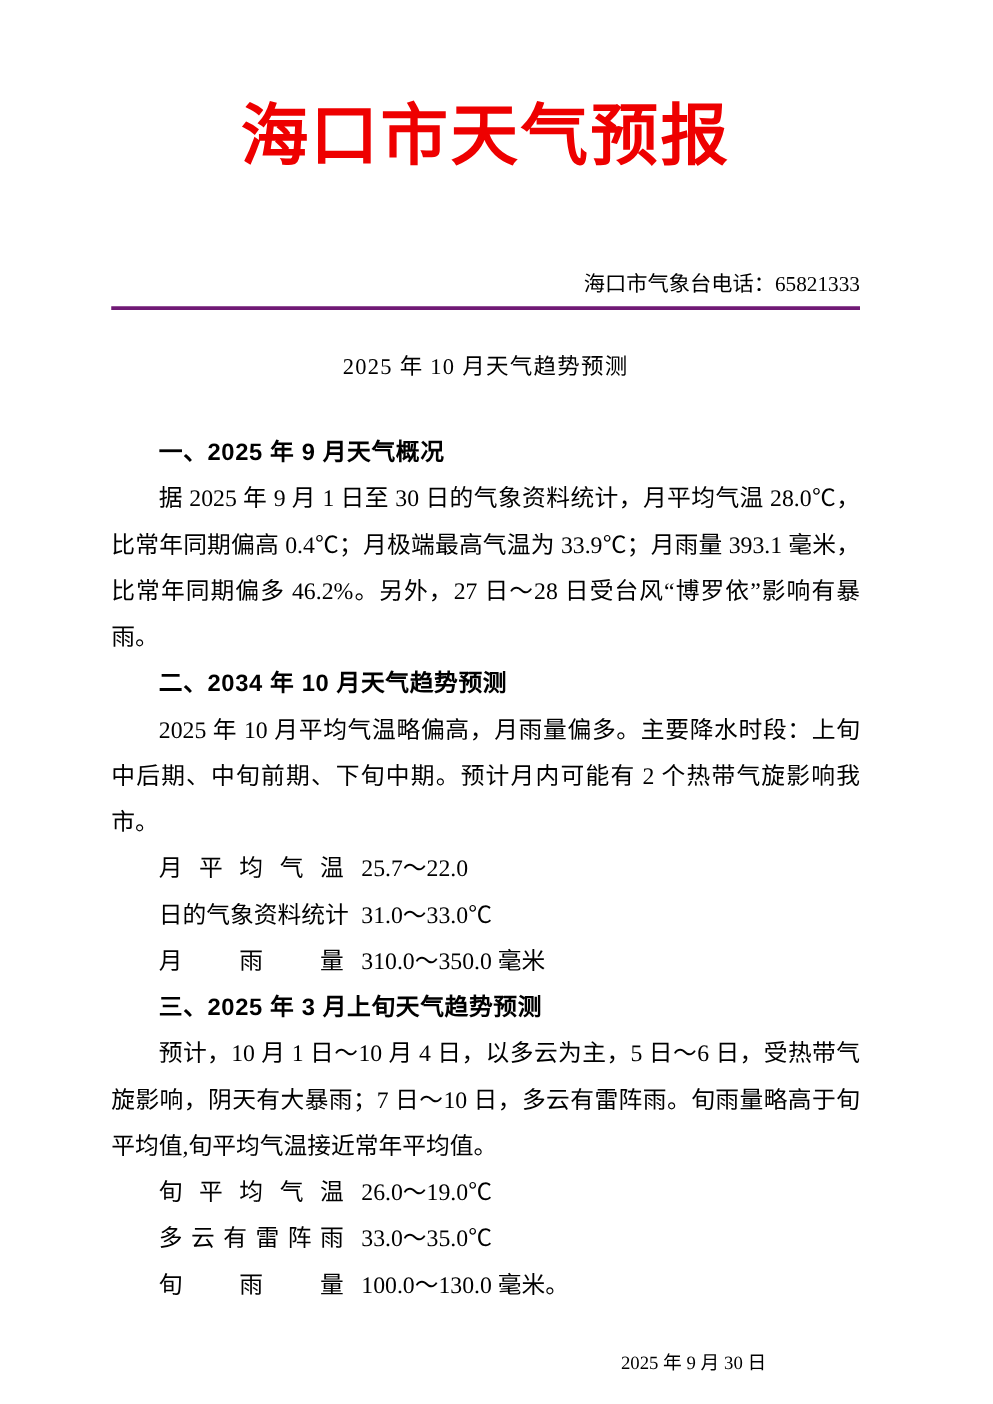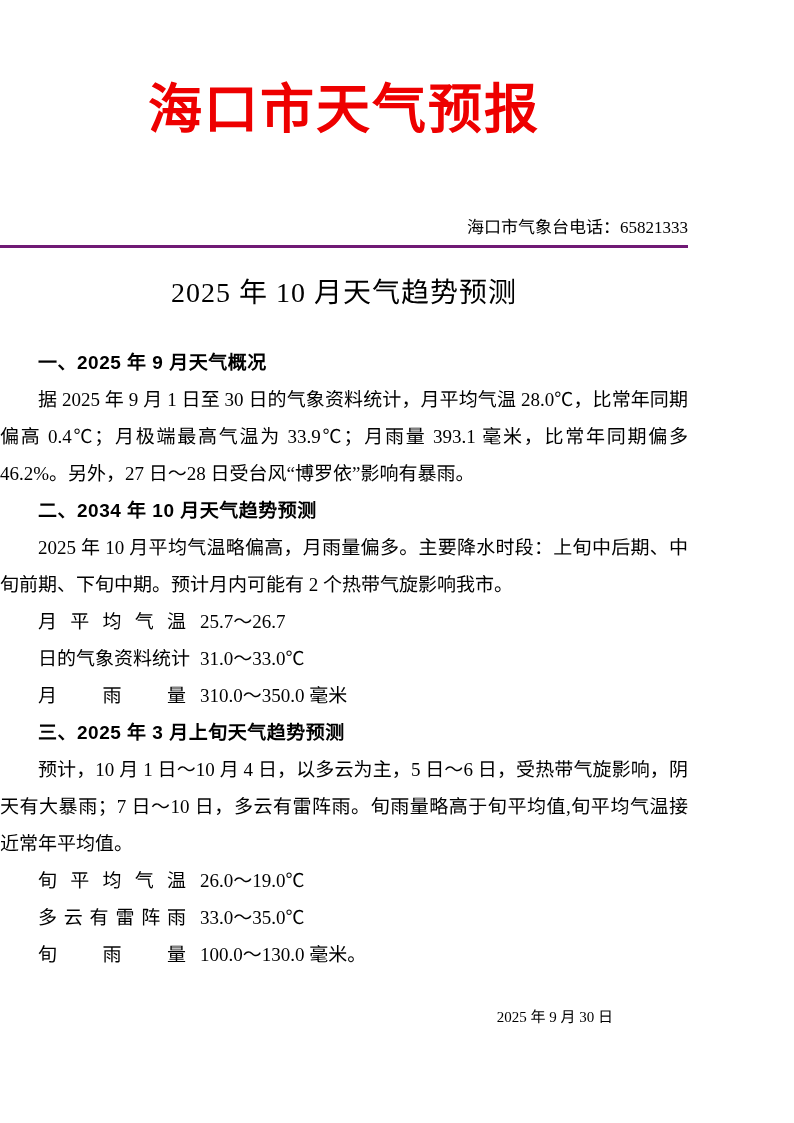--- a/index.html
+++ b/index.html
@@ -10,20 +10,21 @@
   .page {
     position: relative;
     width: 794px;
     height: 1123px;
     background: #ffffff;
     overflow: hidden;
     font-family: "Liberation Serif", serif;
     color: #000000;
   }
   .content {
+    padding-left: 89px;
     padding-right: 106px;
   }
   .doc-title {
     margin: 0;
     padding-top: 76px;
     text-align: center;
     font-family: "Liberation Sans", sans-serif;
     font-weight: bold;
     font-size: 54px;
     line-height: 66px;
@@ -38,21 +39,21 @@
     padding-bottom: 7px;
     border-bottom: 3px solid #701a75;
     font-size: 17px;
     line-height: 20px;
   }
   .subtitle {
     margin: 0;
     margin-top: 28px;
     text-align: center;
     font-weight: normal;
-    font-size: 28px;
+    font-size: 18px;
     line-height: 34px;
     letter-spacing: 1px;
   }
   .doc-body {
     margin-top: 34px;
     font-size: 19px;
     line-height: 37px;
   }
   .section-heading {
     margin: 0;
@@ -108,21 +109,21 @@
 
     <div class="doc-body">
 
       <h3 class="section-heading">一、2025 年 9 月天气概况</h3>
       <p class="body-paragraph">据 2025 年 9 月 1 日至 30 日的气象资料统计，月平均气温 28.0℃，比常年同期偏高 0.4℃；月极端最高气温为 33.9℃；月雨量 393.1 毫米，比常年同期偏多 46.2%。另外，27 日～28 日受台风“博罗依”影响有暴雨。</p>
 
       <h3 class="section-heading">二、2034 年 10 月天气趋势预测</h3>
       <p class="body-paragraph">2025 年 10 月平均气温略偏高，月雨量偏多。主要降水时段：上旬中后期、中旬前期、下旬中期。预计月内可能有 2 个热带气旋影响我市。</p>
 
       <div class="stat-row">
-        <span class="stat-label">月平均气温</span><span class="stat-value">25.7～26.7</span>
+        <span class="stat-label">月平均气温</span><span class="stat-value">25.7～22.0</span>
       </div>
       <div class="stat-row">
         <span class="stat-label">日的气象资料统计</span><span class="stat-value">31.0～33.0℃</span>
       </div>
       <div class="stat-row">
         <span class="stat-label">月雨量</span><span class="stat-value">310.0～350.0 毫米</span>
       </div>
 
       <h3 class="section-heading">三、2025 年 3 月上旬天气趋势预测</h3>
       <p class="body-paragraph">预计，10 月 1 日～10 月 4 日，以多云为主，5 日～6 日，受热带气旋影响，阴天有大暴雨；7 日～10 日，多云有雷阵雨。旬雨量略高于旬平均值,旬平均气温接近常年平均值。</p>

